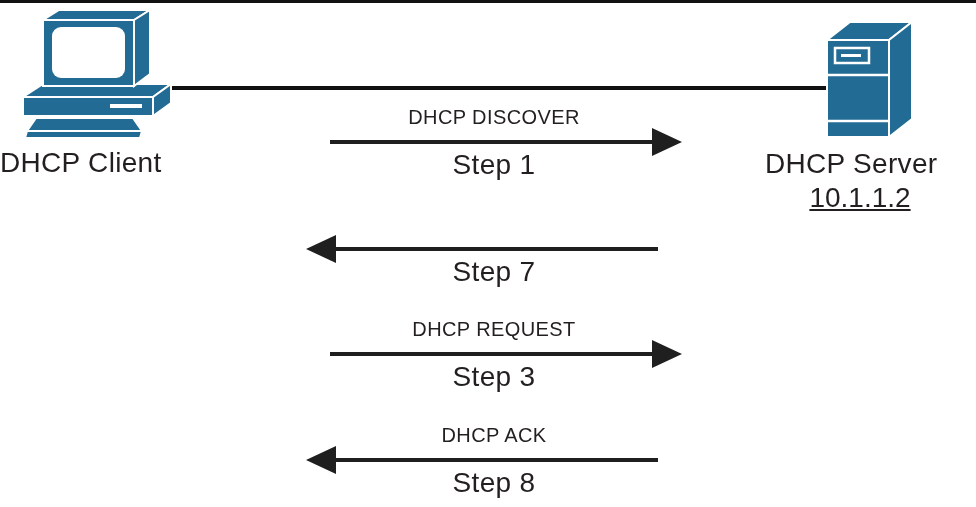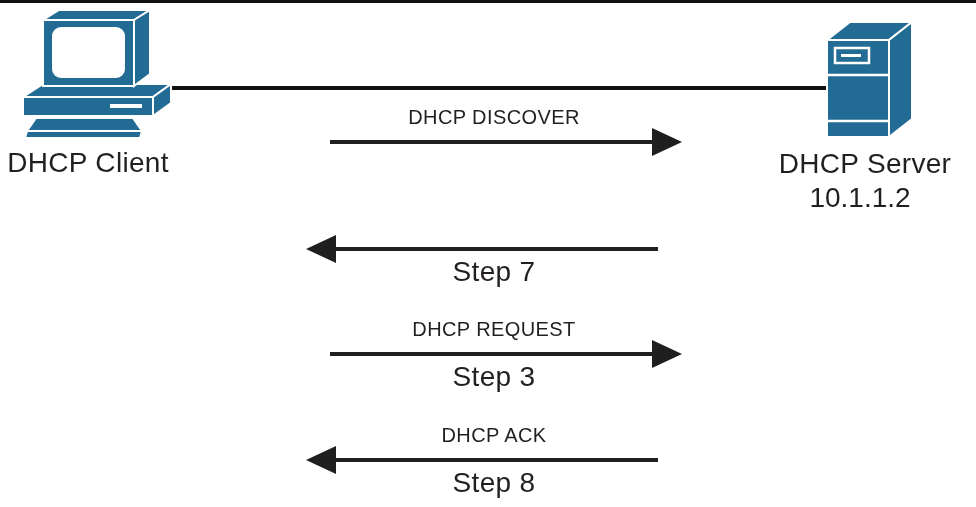--- a/index.html
+++ b/index.html
@@ -17,27 +17,27 @@
   }
   .conn-line{
     position:absolute;left:164px;top:86px;width:681px;height:4px;
     background:#111111;
   }
   .node{position:absolute;}
   .node-client{left:6px;top:4px;width:170px;}
   .node-server{left:826px;top:20px;width:133px;}
   .node svg{display:block;}
   .node-label{
-    font-size:28px;line-height:32px;text-align:center;
+    font-size:28px;line-height:32px;text-align:left;
     letter-spacing:0.3px;white-space:nowrap;
   }
   .client-label{position:absolute;left:-6px;top:143px;width:176px;}
   .server-label{position:absolute;left:-61px;top:128px;width:200px;}
   .server-ip{position:absolute;left:-61px;top:162px;width:190px;
-    font-size:28px;line-height:32px;text-align:center;white-space:nowrap;}
+    font-size:28px;line-height:32px;text-align:center;white-space:nowrap;text-decoration:underline;}
   .msg-row{
     position:absolute;left:306px;width:376px;height:100px;
   }
   .msg-label{
     position:absolute;left:0;top:0;width:100%;
     font-size:20px;line-height:30px;text-align:center;
     letter-spacing:0.4px;white-space:nowrap;
   }
   .step-label{
     position:absolute;left:0;top:48px;width:100%;
@@ -94,20 +94,21 @@
     <div class="node-label server-label">DHCP Server</div>
     <div class="server-ip">10.1.1.2</div>
   </div>
 
   <div class="msg-row" style="top:102px">
     <div class="msg-label">DHCP DISCOVER</div>
     <div class="arrow right">
       <span class="shaft"></span>
       <span class="head"></span>
     </div>
+    <div class="step-label">Step 1</div>
   </div>
 
   <div class="msg-row" style="top:209px">
     <div class="arrow left">
       <span class="shaft"></span>
       <span class="head"></span>
     </div>
     <div class="step-label">Step 7</div>
   </div>
 

